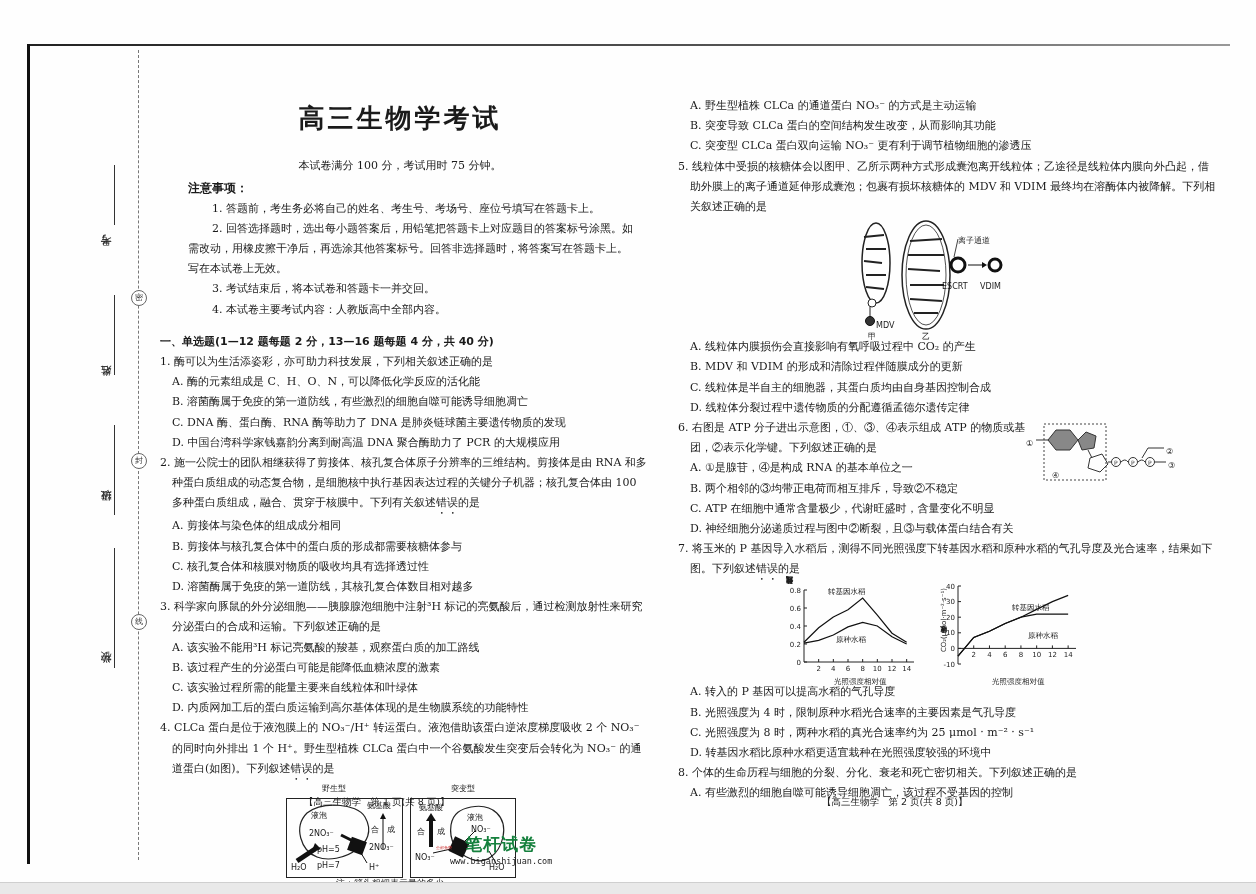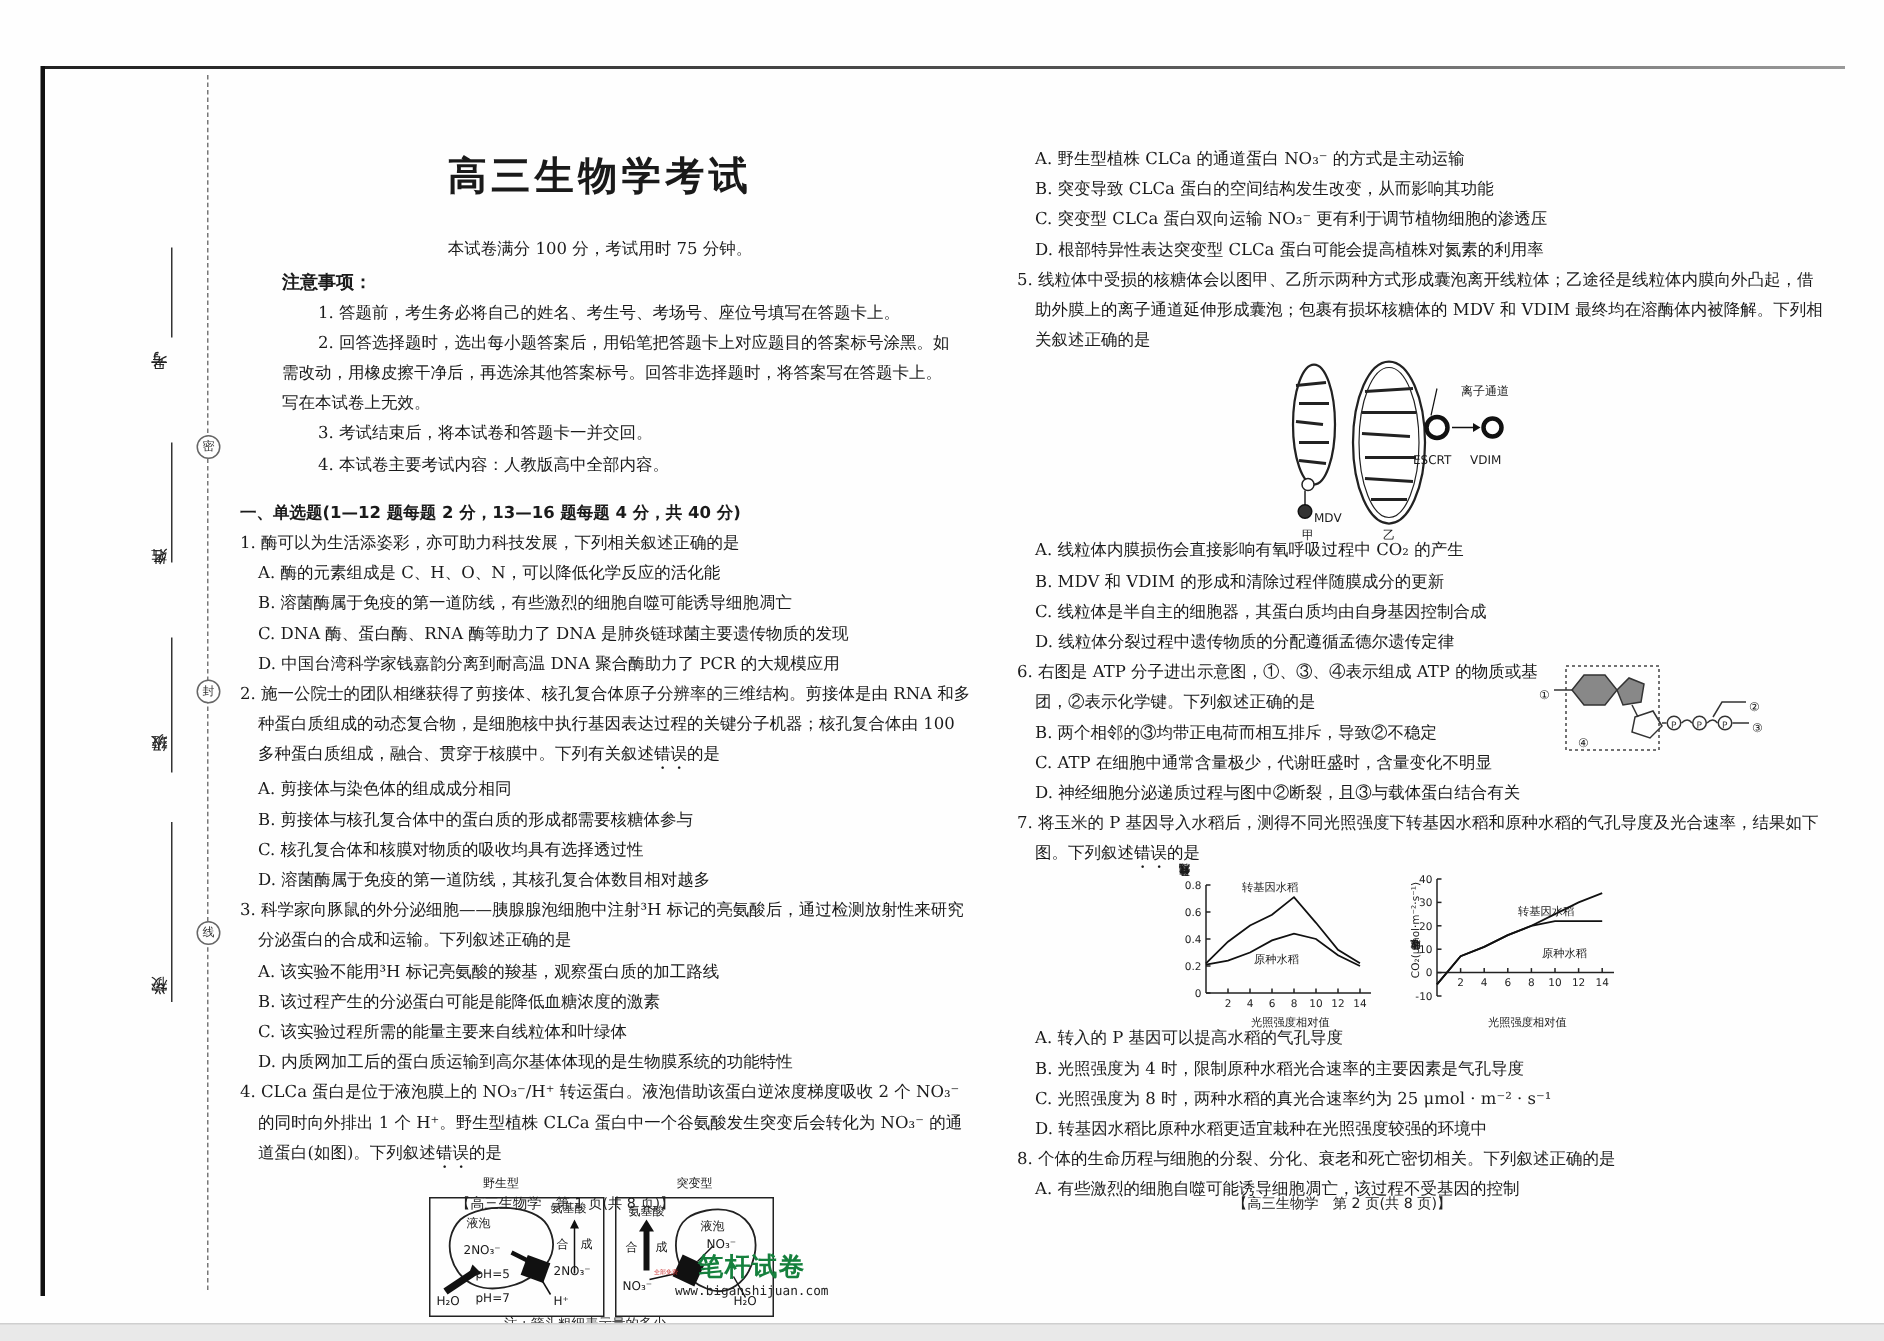--- a/index.html
+++ b/index.html
@@ -138,21 +138,20 @@
       <div class="note-cap">注：箭头粗细表示量的多少。</div>
     </div>
   </div>
 
   <div class="footer" style="left:304px;">【高三生物学　第 1 页(共 8 页)】</div>
 
   <div class="col col-right">
     <div class="opt">A. 野生型植株 CLCa 的通道蛋白 NO₃⁻ 的方式是主动运输</div>
     <div class="opt">B. 突变导致 CLCa 蛋白的空间结构发生改变，从而影响其功能</div>
     <div class="opt">C. 突变型 CLCa 蛋白双向运输 NO₃⁻ 更有利于调节植物细胞的渗透压</div>
-    <div class="opt">D. 根部特异性表达突变型 CLCa 蛋白可能会提高植株对氮素的利用率</div>
 
     <div class="q">5. 线粒体中受损的核糖体会以图甲、乙所示两种方式形成囊泡离开线粒体；乙途径是线粒体内膜向外凸起，借助外膜上的离子通道延伸形成囊泡；包裹有损坏核糖体的 MDV 和 VDIM 最终均在溶酶体内被降解。下列相关叙述正确的是</div>
     <div class="fig5">
       <svg width="200" height="118" style="position:absolute;left:0;top:0;">
         <ellipse cx="18" cy="44" rx="14" ry="40" fill="#fff" stroke="#222" stroke-width="1.5"></ellipse>
         <g stroke="#222" stroke-width="2">
           <line x1="6" y1="18" x2="26" y2="16"></line>
             <line x1="8" y1="30" x2="28" y2="30"></line>
           <line x1="6" y1="42" x2="24" y2="44"></line>
             <line x1="8" y1="56" x2="28" y2="56"></line>
@@ -170,21 +169,21 @@
             <line x1="52" y1="66" x2="86" y2="66"></line>
           <line x1="52" y1="80" x2="84" y2="82"></line>
             <line x1="56" y1="94" x2="80" y2="94"></line>
         </g>
         <circle cx="100" cy="46" r="7" fill="#fff" stroke="#111" stroke-width="3"></circle>
         <line x1="110" y1="46" x2="124" y2="46" stroke="#111"></line>
         <polygon points="124,43 129,46 124,49" fill="#111"></polygon>
         <circle cx="137" cy="46" r="6" fill="#fff" stroke="#111" stroke-width="3"></circle>
         <line x1="100" y1="20" x2="96" y2="38" stroke="#111" stroke-width="0.8"></line>
       </svg>
-      <div style="position:absolute;left:116px;top:12px;">离子通道</div>
+      <div style="position:absolute;left:100px;top:12px;">离子通道</div>
       <div style="position:absolute;left:84px;top:58px;">ESCRT</div>
       <div style="position:absolute;left:122px;top:58px;">VDIM</div>
       <div style="position:absolute;left:18px;top:97px;">MDV</div>
       <div style="position:absolute;left:10px;top:108px;">甲</div>
       <div style="position:absolute;left:64px;top:108px;">乙</div>
     </div>
     <div class="opt">A. 线粒体内膜损伤会直接影响有氧呼吸过程中 CO₂ 的产生</div>
     <div class="opt">B. MDV 和 VDIM 的形成和清除过程伴随膜成分的更新</div>
     <div class="opt">C. 线粒体是半自主的细胞器，其蛋白质均由自身基因控制合成</div>
     <div class="opt">D. 线粒体分裂过程中遗传物质的分配遵循孟德尔遗传定律</div>
@@ -207,20 +206,21 @@
           <text x="88" y="43" font-size="6" fill="#333">P</text>
           <text x="105" y="43" font-size="6" fill="#333">P</text>
           <text x="122" y="43" font-size="6" fill="#333">P</text>
         </svg>
         <div style="position:absolute;left:0;top:12px;">①</div>
         <div style="position:absolute;left:140px;top:20px;">②</div>
         <div style="position:absolute;left:142px;top:34px;">③</div>
         <div style="position:absolute;left:26px;top:44px;">④</div>
       </div>
     </div>
+    <div class="opt">A. ①是腺苷，④是构成 RNA 的基本单位之一</div>
     <div class="opt">B. 两个相邻的③均带正电荷而相互排斥，导致②不稳定</div>
     <div class="opt">C. ATP 在细胞中通常含量极少，代谢旺盛时，含量变化不明显</div>
     <div class="opt">D. 神经细胞分泌递质过程与图中②断裂，且③与载体蛋白结合有关</div>
 
     <div class="q"><span>7. 将玉米的 P 基因导入水稻后，测得不同光照强度下转基因水稻和原种水稻的气孔导度及光合速率，结果如下图。下列叙述</span><span class="emph">错误</span><span>的是</span></div>
 
     <div class="fig7">
       <svg id="chart-svg" width="300" height="100" style="position:absolute;left:0;top:0;">
           <line x1="22" y1="8" x2="22" y2="80" stroke="#222" stroke-width="1"></line>
           <line x1="22" y1="80" x2="132" y2="80" stroke="#222" stroke-width="1"></line>

